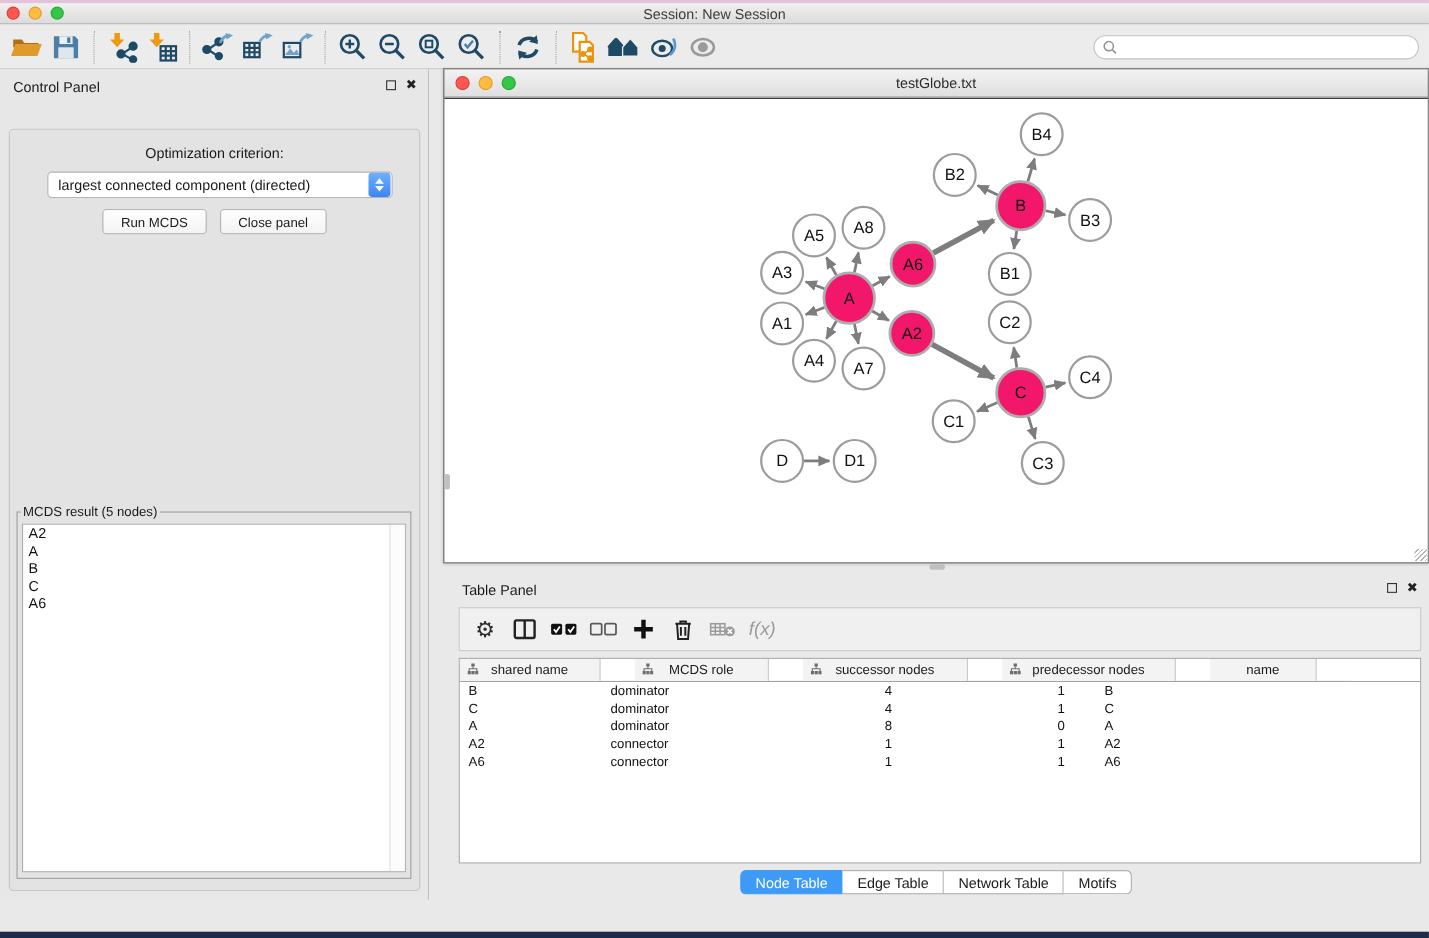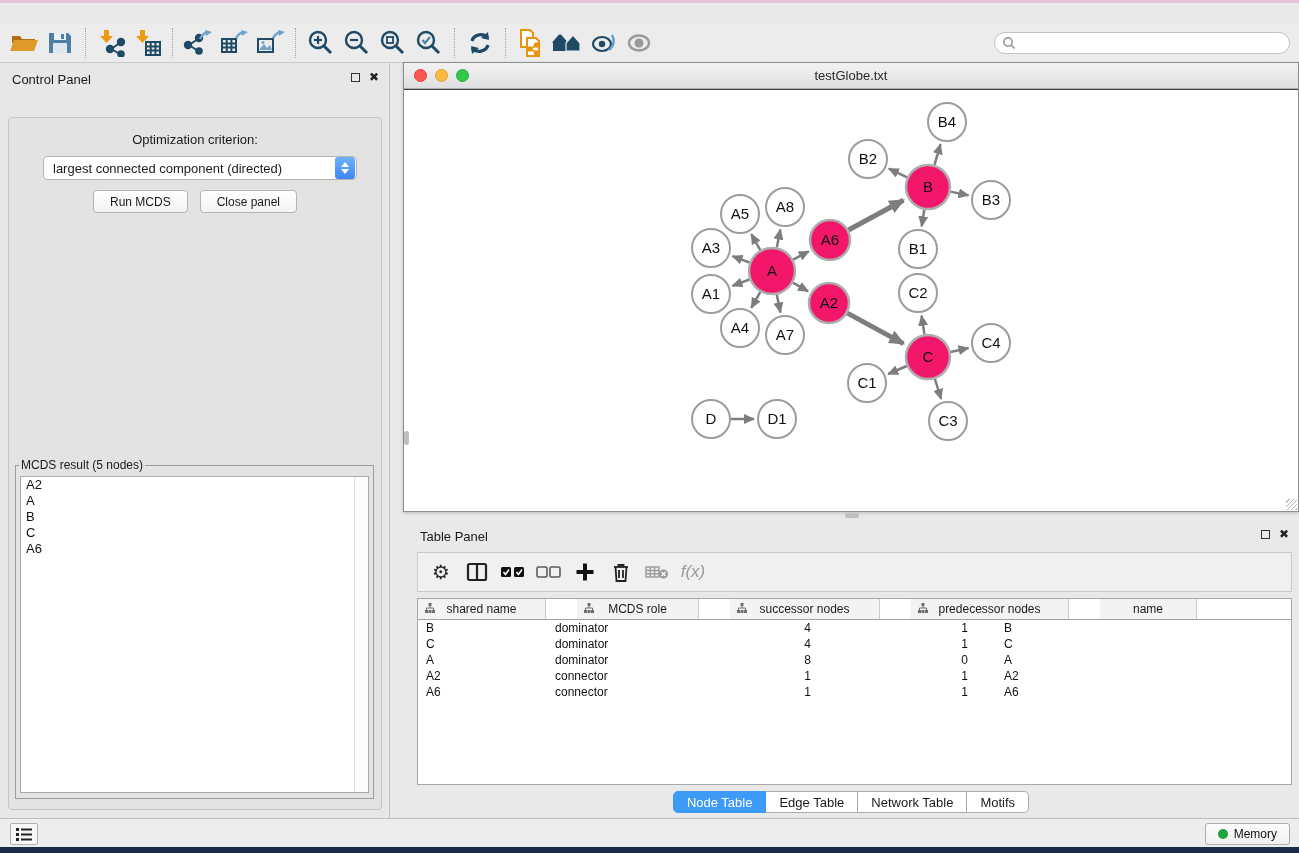--- a/index.html
+++ b/index.html
@@ -121,20 +121,28 @@
   .memory-dot { width:10px; height:10px; border-radius:50%; background:#1FA33C; }
   .navy-strip { position:absolute; left:0; top:847px; width:1299px; height:6px; background:#1C2B47; }
 </style>
 </head>
 <body>
 
 <div class="app">
 
   <div class="top-strip"></div>
 
+  <div class="titlebar">
+    <div class="lights">
+      <div class="light red"></div>
+      <div class="light yellow"></div>
+      <div class="light green"></div>
+    </div>
+    <div class="wtitle">Session: New Session</div>
+  </div>
 
   <div class="main-toolbar">
     <div class="icon-btn">
       <svg width="30" height="26" viewBox="0 0 30 26">
         <path d="M3 6 h8 l2 3 h13 v4 H3z" fill="#B06F14"></path>
         <path d="M1 21 L5 10 H29 L25 21 Z" fill="#E09A2B"></path>
       </svg>
     </div>
     <div class="icon-btn">
       <svg width="28" height="26" viewBox="0 0 28 26">
@@ -624,33 +632,15 @@
         </div>
     </div>
     <div class="tp-tabs seg-tabs" id="bottom-tabs">
         <div class="seg active">Node Table</div>
         <div class="seg">Edge Table</div>
         <div class="seg">Network Table</div>
         <div class="seg">Motifs</div>
       </div>
   </div>
 
-  <div class="statusbar">
-    <div class="status-left-btn">
-      <svg width="18" height="16" viewBox="0 0 18 16">
-        <g fill="#222">
-          <rect x="1" y="2" width="3" height="3"></rect>
-            <rect x="1" y="7" width="3" height="3"></rect>
-            <rect x="1" y="12" width="3" height="3"></rect>
-          <rect x="6" y="2.5" width="11" height="2"></rect>
-            <rect x="6" y="7.5" width="11" height="2"></rect>
-            <rect x="6" y="12.5" width="11" height="2"></rect>
-        </g>
-      </svg>
-    </div>
-    <div class="memory-btn">
-      <span class="memory-dot"></span>
-      <span>Memory</span>
-    </div>
-  </div>
   <div class="navy-strip"></div>
 
 </div>
 
 </body></html>

